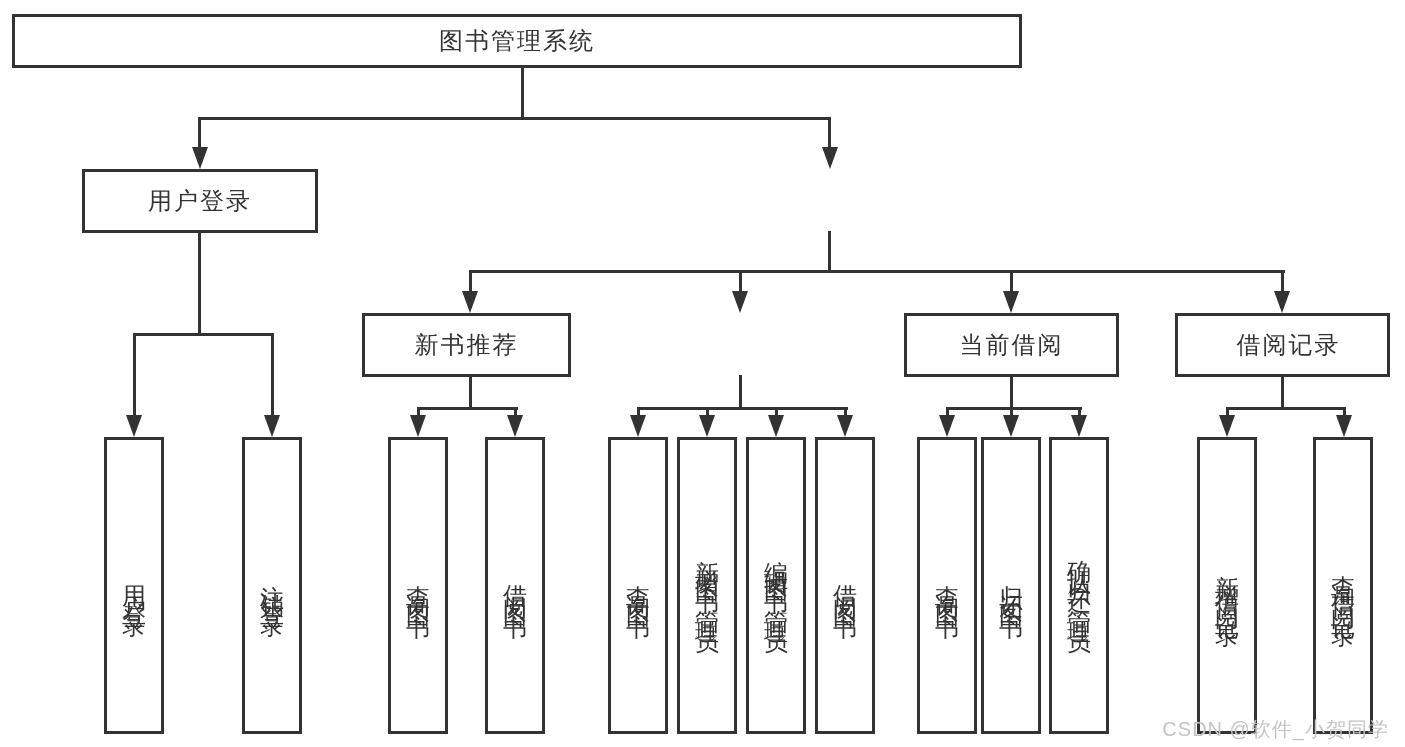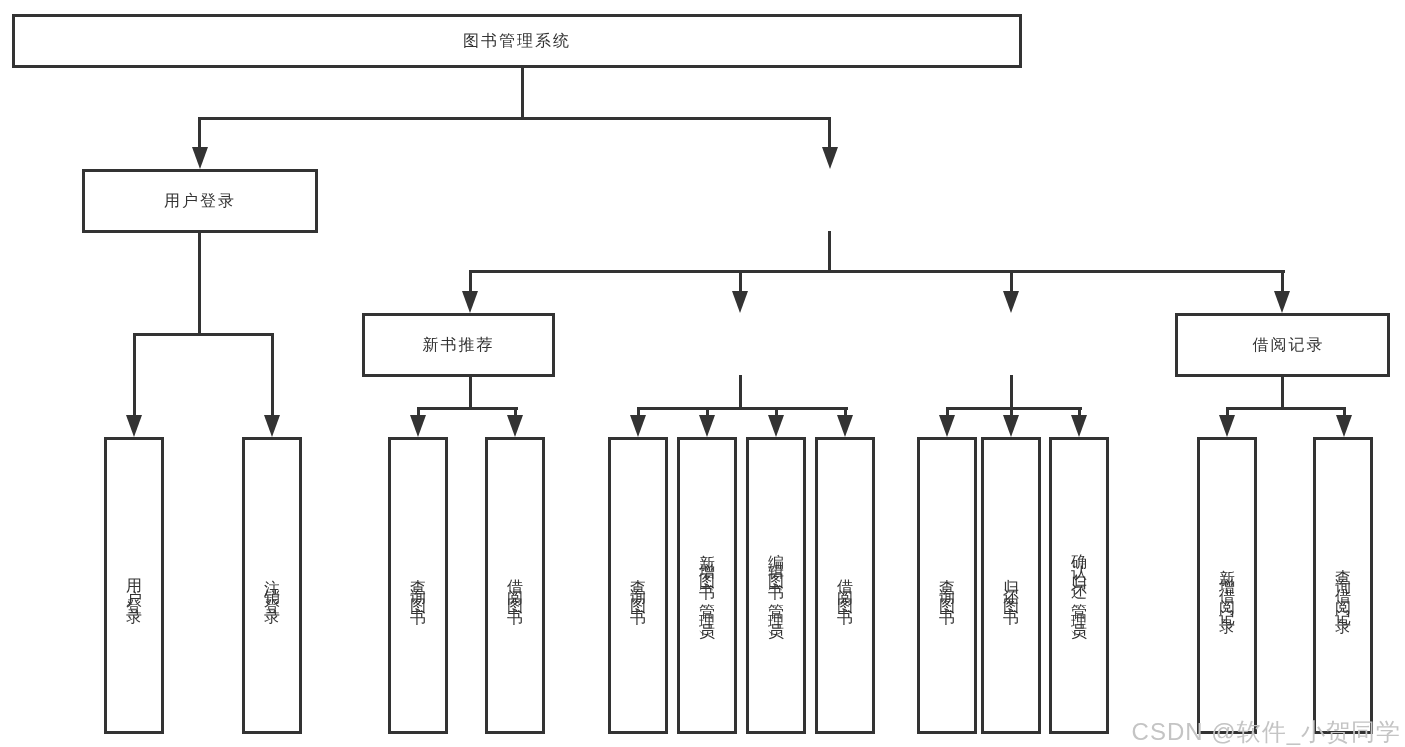--- a/index.html
+++ b/index.html
@@ -9,41 +9,41 @@
     background:#ffffff;
     font-family:"Liberation Sans","DejaVu Sans",sans-serif;
     overflow:hidden;
   }
   .box{
     position:absolute;
     border:3px solid #333333;
     background:#ffffff;
     box-sizing:border-box;
     display:flex;align-items:center;justify-content:center;
-    font-size:16px;color:#333333;
+    font-size:24px;color:#333333;
     letter-spacing:2px;
   }
   .leaf span{
     writing-mode:vertical-lr;
     text-orientation:mixed;
     letter-spacing:10px;
     line-height:1;
     white-space:nowrap;
   }
   .vline,.hline{position:absolute;background:#333333;}
   .arrow{
     position:absolute;width:0;height:0;
     border-left:8px solid transparent;
     border-right:8px solid transparent;
     border-top:22px solid #333333;
   }
   .watermark{
     position:absolute;
-    right:4px;top:716px;
-    font-size:24px;
+    right:16px;top:716px;
+    font-size:20px;
     color:#c4c4c4;
     letter-spacing:1px;
   }
 </style>
 </head>
 <body>
 
 <div class="canvas">
 
   <div class="vline" style="left:521px;top:66px;width:3px;height:53px;"></div>
@@ -106,22 +106,25 @@
   <div class="arrow" style="left:1336px;top:415px;"></div>
 
   <div class="box" style="left:12px;top:14px;width:1010px;height:54px;">
     <span>图书管理系统</span>
   </div>
 
   <div class="box" style="left:82px;top:169px;width:236px;height:64px;">
     <span>用户登录</span>
   </div>
 
-  <div class="box" style="left:362px;top:313px;width:193px;height:64px;">
+  <div class="box" style="left:362px;top:313px;width:209px;height:64px;">
     <span>新书推荐</span>
+  </div>
+  <div class="box" style="left:904px;top:313px;width:215px;height:64px;">
+    <span>当前借阅</span>
   </div>
   <div class="box" style="left:1175px;top:313px;width:215px;height:64px;padding-left:12px;">
     <span>借阅记录</span>
   </div>
 
   <div class="box leaf" style="left:104px;top:437px;width:60px;height:297px;">
     <span>用户登录</span>
   </div>
   <div class="box leaf" style="left:242px;top:437px;width:60px;height:297px;">
     <span>注销登录</span>

